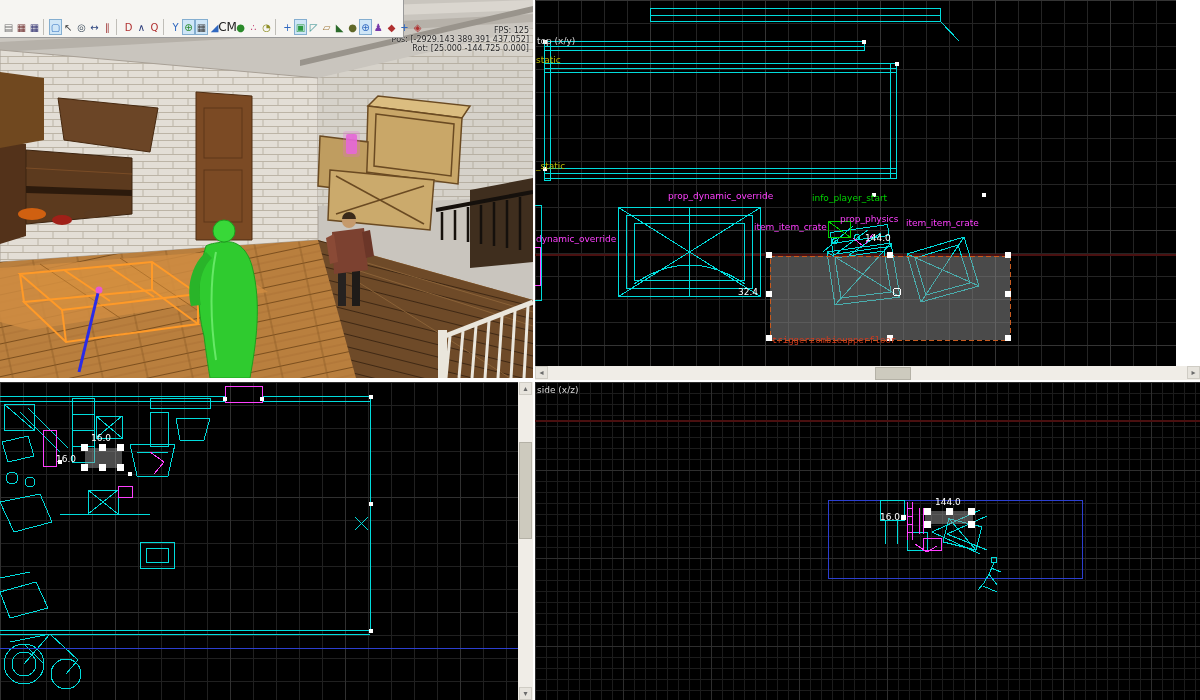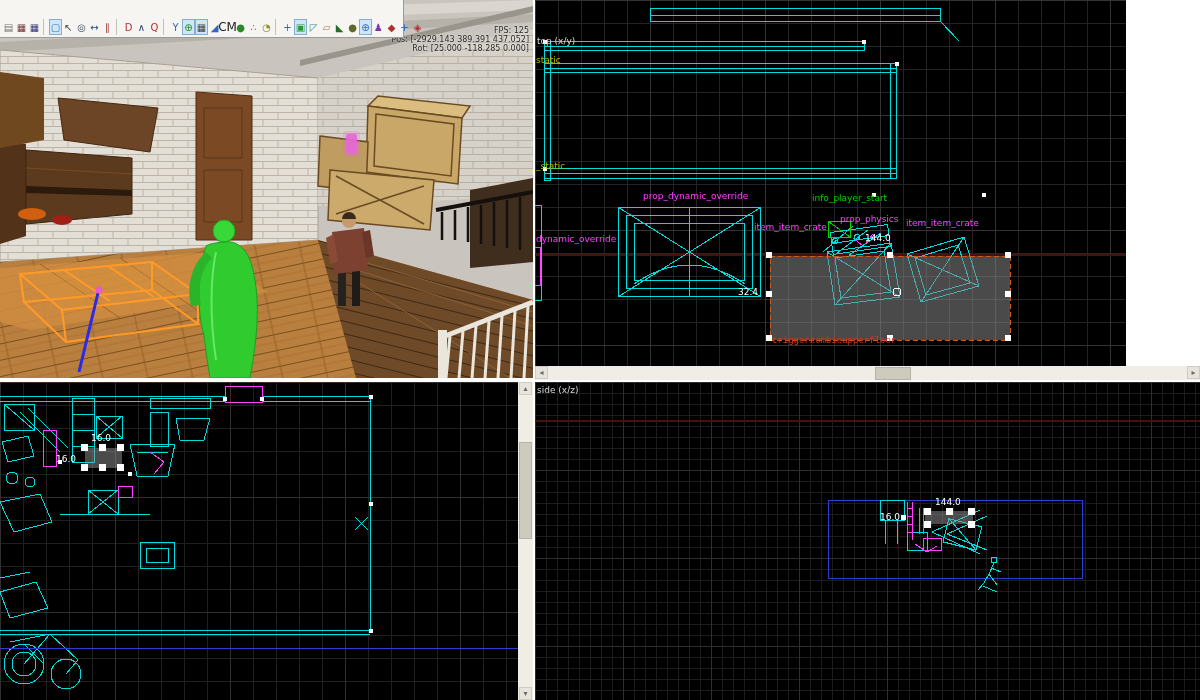--- a/index.html
+++ b/index.html
@@ -178,21 +178,21 @@
 
       <g>
         <line x1="79" y1="372" x2="98" y2="293" stroke="#2b2be6" stroke-width="3"></line>
         <circle cx="99" cy="290" r="3.5" fill="#e65ad2"></circle>
       </g>
     </svg>
 
     <div class="ovl3d">
       <div>FPS: 125</div>
       <div>Pos: [-2929.143 389.391 437.052]</div>
-      <div>Rot: [25.000 -118.285 0.000]</div>
+      <div>Rot: [25.000 -144.725 0.000]</div>
     </div>
   </div>
 
   <div class="toolbar">
     <div style="display:flex;align-items:center;">
         <div class="ticon">
           <span style="color: rgb(112, 112, 112);">▤</span>
         </div>
         <div class="ticon">
           <span style="color: rgb(112, 48, 48);">▦</span>
@@ -281,21 +281,21 @@
         </div>
         <div class="ticon">
           <span style="color: rgb(48, 104, 192);">+</span>
         </div>
         <div class="ticon">
           <span style="color: rgb(176, 48, 48);">◈</span>
         </div>
       </div>
   </div>
 
-  <div class="vp grid-top" style="left:535px;top:0;width:591px;height:366px;">
+  <div class="vp grid-top" style="left:535px;top:0;width:641px;height:366px;">
     <div class="axis-h" style="top:254px;"></div>
     <svg width="665" height="368" viewBox="0 0 665 368" shape-rendering="crispEdges">
       <g fill="none" stroke="#00dcdc">
         <rect x="115.5" y="8.5" width="290" height="13"></rect>
         <line x1="115.5" y1="15.5" x2="405.5" y2="15.5"></line>
         <line x1="405.5" y1="21.5" x2="424.5" y2="41.5"></line>
         <rect x="9.5" y="41.5" width="320" height="9"></rect>
         <line x1="9.5" y1="46.5" x2="329.5" y2="46.5"></line>
         <rect x="9.5" y="63.5" width="352" height="9"></rect>
         <line x1="9.5" y1="68.5" x2="361.5" y2="68.5"></line>
@@ -366,21 +366,21 @@
           <rect x="359.5" y="61.5" width="4" height="4"></rect>
         <rect x="7.5" y="39.5" width="4" height="4"></rect>
           <rect x="7.5" y="166.5" width="4" height="4"></rect>
       </g>
     </svg>
 
     <span class="vplabel" style="left:2px;top:36px;">top (x/y)</span>
     <span class="elabel" style="left:1px;top:55px;color:#b8b800;">static</span>
     <span class="elabel" style="left:1px;top:161px;color:#b8b800;">_static</span>
     <span class="elabel" style="left:1px;top:234px;color:#ff40ff;">dynamic_override</span>
-    <span class="elabel" style="left:84px;top:191px;color:#ff40ff;padding-left:24px;">prop_dynamic_override</span>
+    <span class="elabel" style="left:109px;top:191px;color:#ff40ff;padding-left:24px;">prop_dynamic_override</span>
     <span class="elabel" style="left:277px;top:193px;color:#00d400;">info_player_start</span>
     <span class="elabel" style="left:305px;top:214px;color:#ff40ff;">prop_physics</span>
     <span class="elabel" style="left:219px;top:222px;color:#ff40ff;">item_item_crate</span>
     <span class="elabel" style="left:371px;top:218px;color:#ff40ff;">item_item_crate</span>
     <span class="elabel" style="left:237px;top:336px;color:#d03a1e;font-family:Liberation Mono, monospace;">triggerzombieupperfloor</span>
     <span class="measure" style="left:203px;top:287px;">32.4</span>
     <span class="measure" style="left:330px;top:233px;">144.0</span>
   </div>
 
   <div class="hscroll" style="left:535px;top:366px;width:665px;height:14px;">

